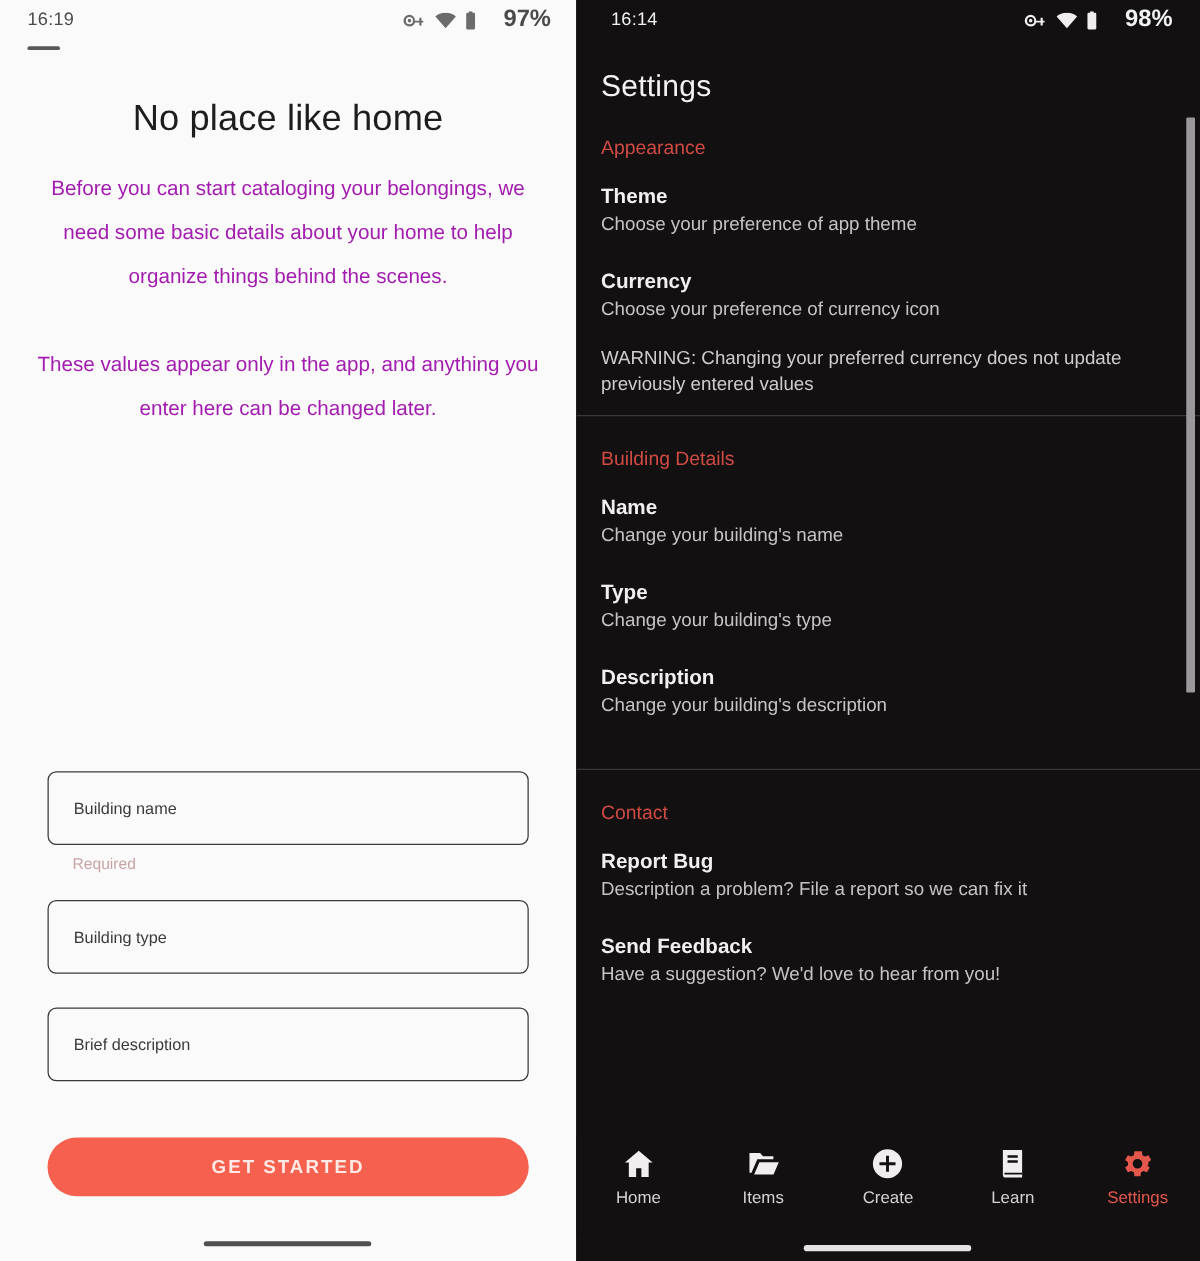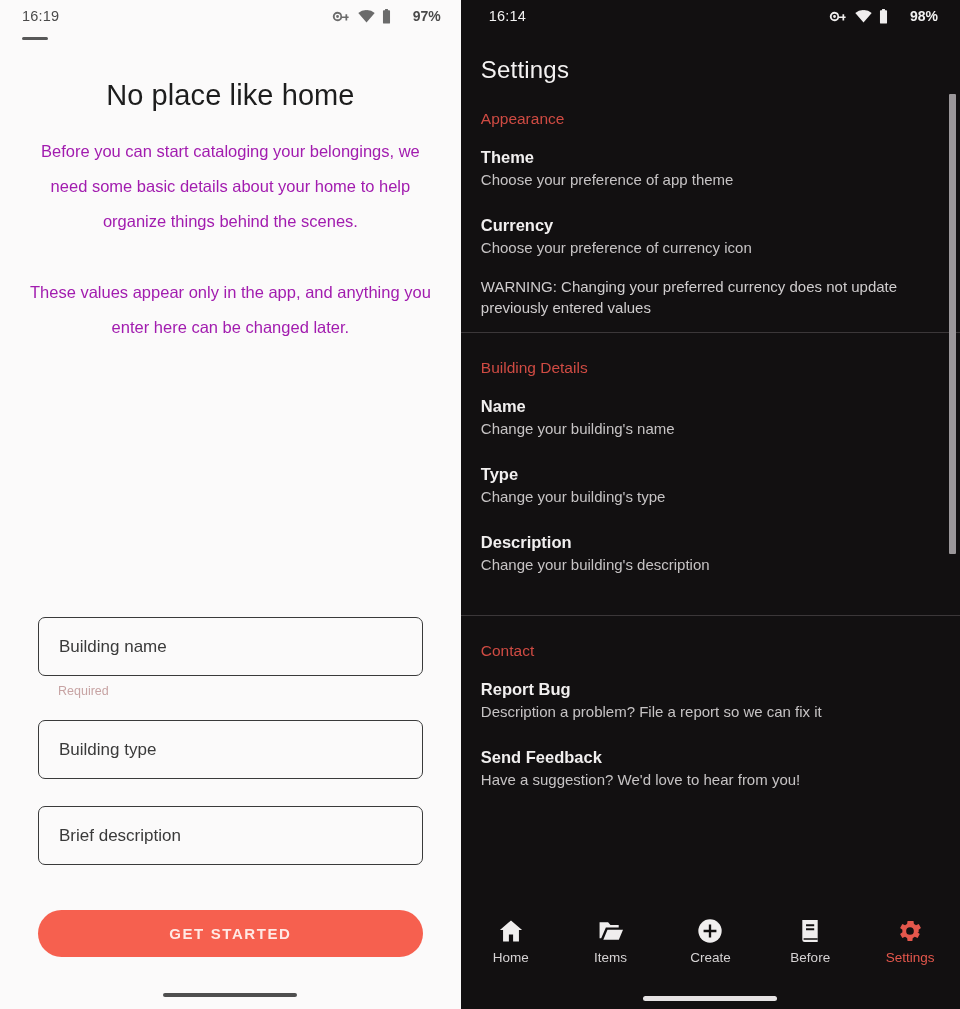--- a/index.html
+++ b/index.html
@@ -20,21 +20,21 @@
   }
   .statusbar {
     height: 32px; flex: 0 0 32px;
     display: flex; align-items: center; justify-content: space-between;
     padding: 0 20px 0 22px;
     font-size: 14.5px;
   }
   .panel-left .statusbar { color: #4a4a4a; }
   .sb-time { font-weight: 500; letter-spacing: .2px; }
   .sb-right { display: flex; align-items: center; gap: 7px; }
-  .sb-pct { font-weight: 600; font-size: 14px; margin-left: 15px; }
+  .sb-pct { font-weight: 600; font-size: 19px; margin-left: 15px; }
   .notch-dash {
     position: absolute; left: 22px; top: 37px;
     width: 26px; height: 3px; border-radius: 2px; background: #585858;
   }
 
   .onb-title {
     text-align: center;
     font-size: 29px;
     font-weight: 400;
     color: #1d1d1d;
@@ -52,21 +52,21 @@
   .onb-body.p2 { margin-top: 36px; }
 
   .form-area { margin-top: auto; padding: 0 38px 0 38px; }
   .tf {
     height: 59px;
     border: 1.6px solid #3a3a3a;
     border-radius: 7px;
     display: flex; align-items: center;
     padding: 0 20px;
     background: transparent;
-    font-size: 17px; color: #1d4ed8;
+    font-size: 13px; color: #1d4ed8;
     font-family: "Liberation Sans", sans-serif;
     width: 100%;
   }
   .tf::placeholder { color: #3a3a3a; opacity: 1; }
   .helper {
     font-size: 12.5px;
     color: #c7a3a3;
     padding-left: 20px;
     margin-top: 8px;
   }
@@ -335,21 +335,21 @@
         </svg>
         <span class="navlabel">Create</span>
       </div>
 
       <div class="navitem">
         <svg class="navicon" viewBox="0 0 24 24" fill="#f0eeee">
           <path d="M5.4 2.5h13.2v19H7.4a2 2 0 0 1-2-2V2.5z"></path>
           <path d="M8.6 6.2h7v1.7h-7V6.2zm0 3.4h7v1.7h-7V9.6z" fill="#121011"></path>
           <path d="M5.4 18.2h13.2v1.2H6.6a1.2 1.2 0 0 1 0-1.2z" fill="#121011"></path>
         </svg>
-        <span class="navlabel">Before</span>
+        <span class="navlabel">Learn</span>
       </div>
 
       <div class="navitem active">
         <svg class="navicon" viewBox="0 0 24 24" fill="#e4574c">
           <path d="M19.4 13a7.8 7.8 0 0 0 0-2l2-1.6-1.9-3.3-2.4 1a7.6 7.6 0 0 0-1.7-1l-.4-2.6H9.9l-.4 2.6c-.6.2-1.2.6-1.7 1l-2.4-1-1.9 3.3L5.5 11a7.8 7.8 0 0 0 0 2l-2 1.6 1.9 3.3 2.4-1c.5.4 1.1.8 1.7 1l.4 2.6h4.1l.4-2.6c.6-.2 1.2-.6 1.7-1l2.4 1 1.9-3.3-2-1.6zM12 15.3A3.3 3.3 0 1 1 12 8.7a3.3 3.3 0 0 1 0 6.6z"></path>
         </svg>
         <span class="navlabel">Settings</span>
       </div>
     </div>
 

